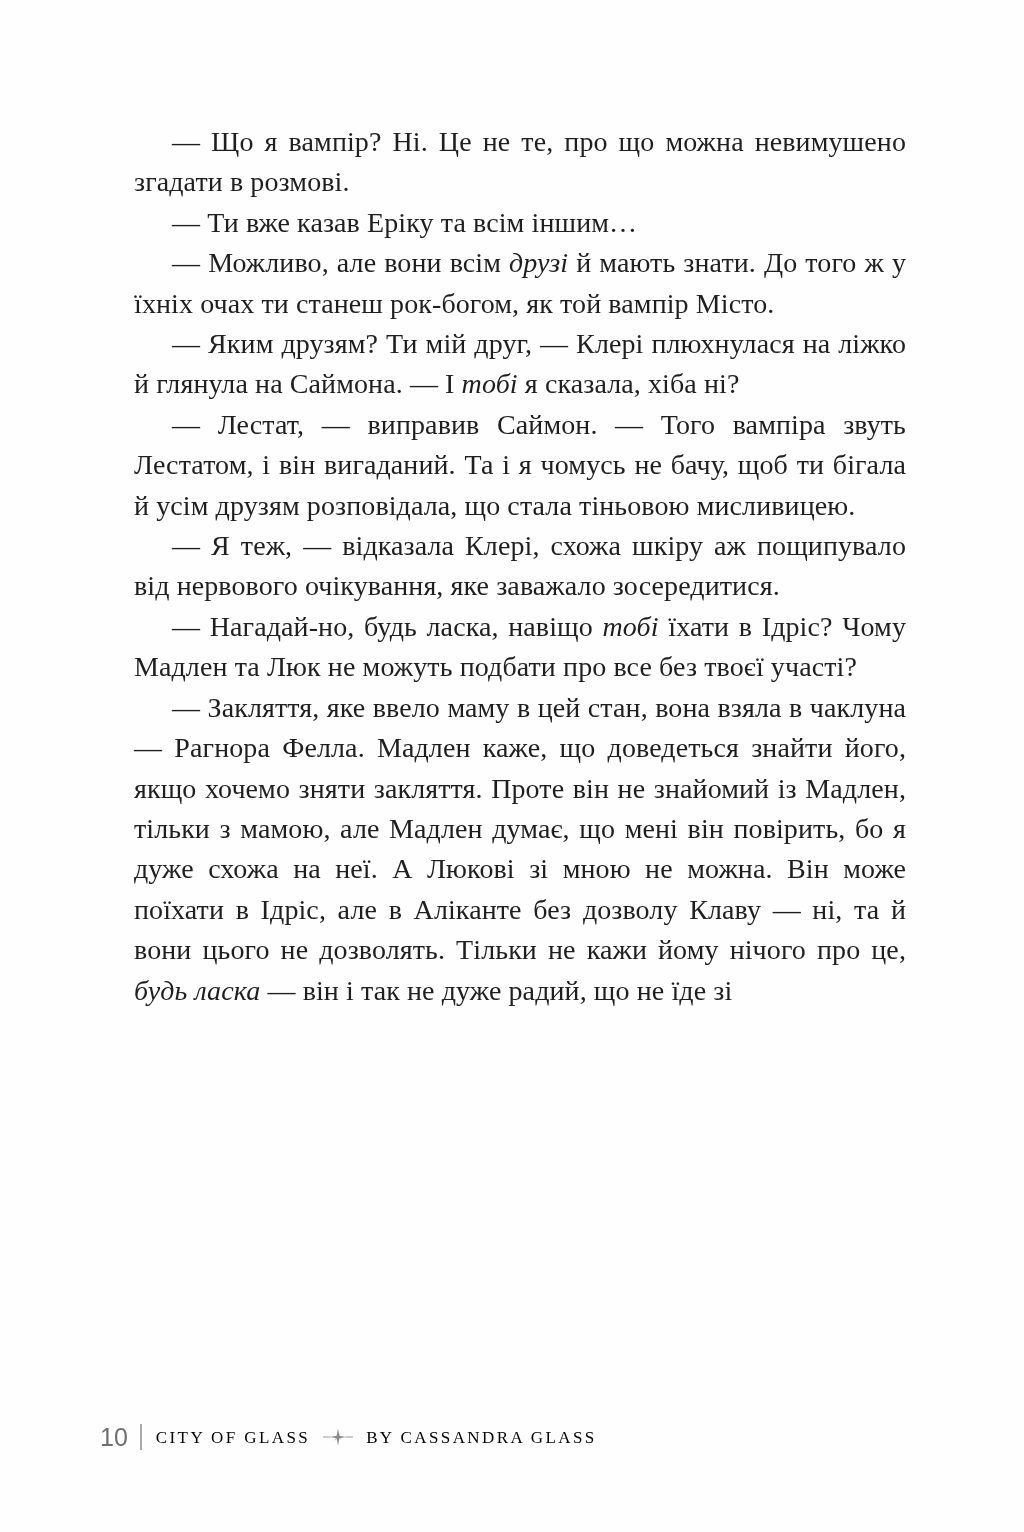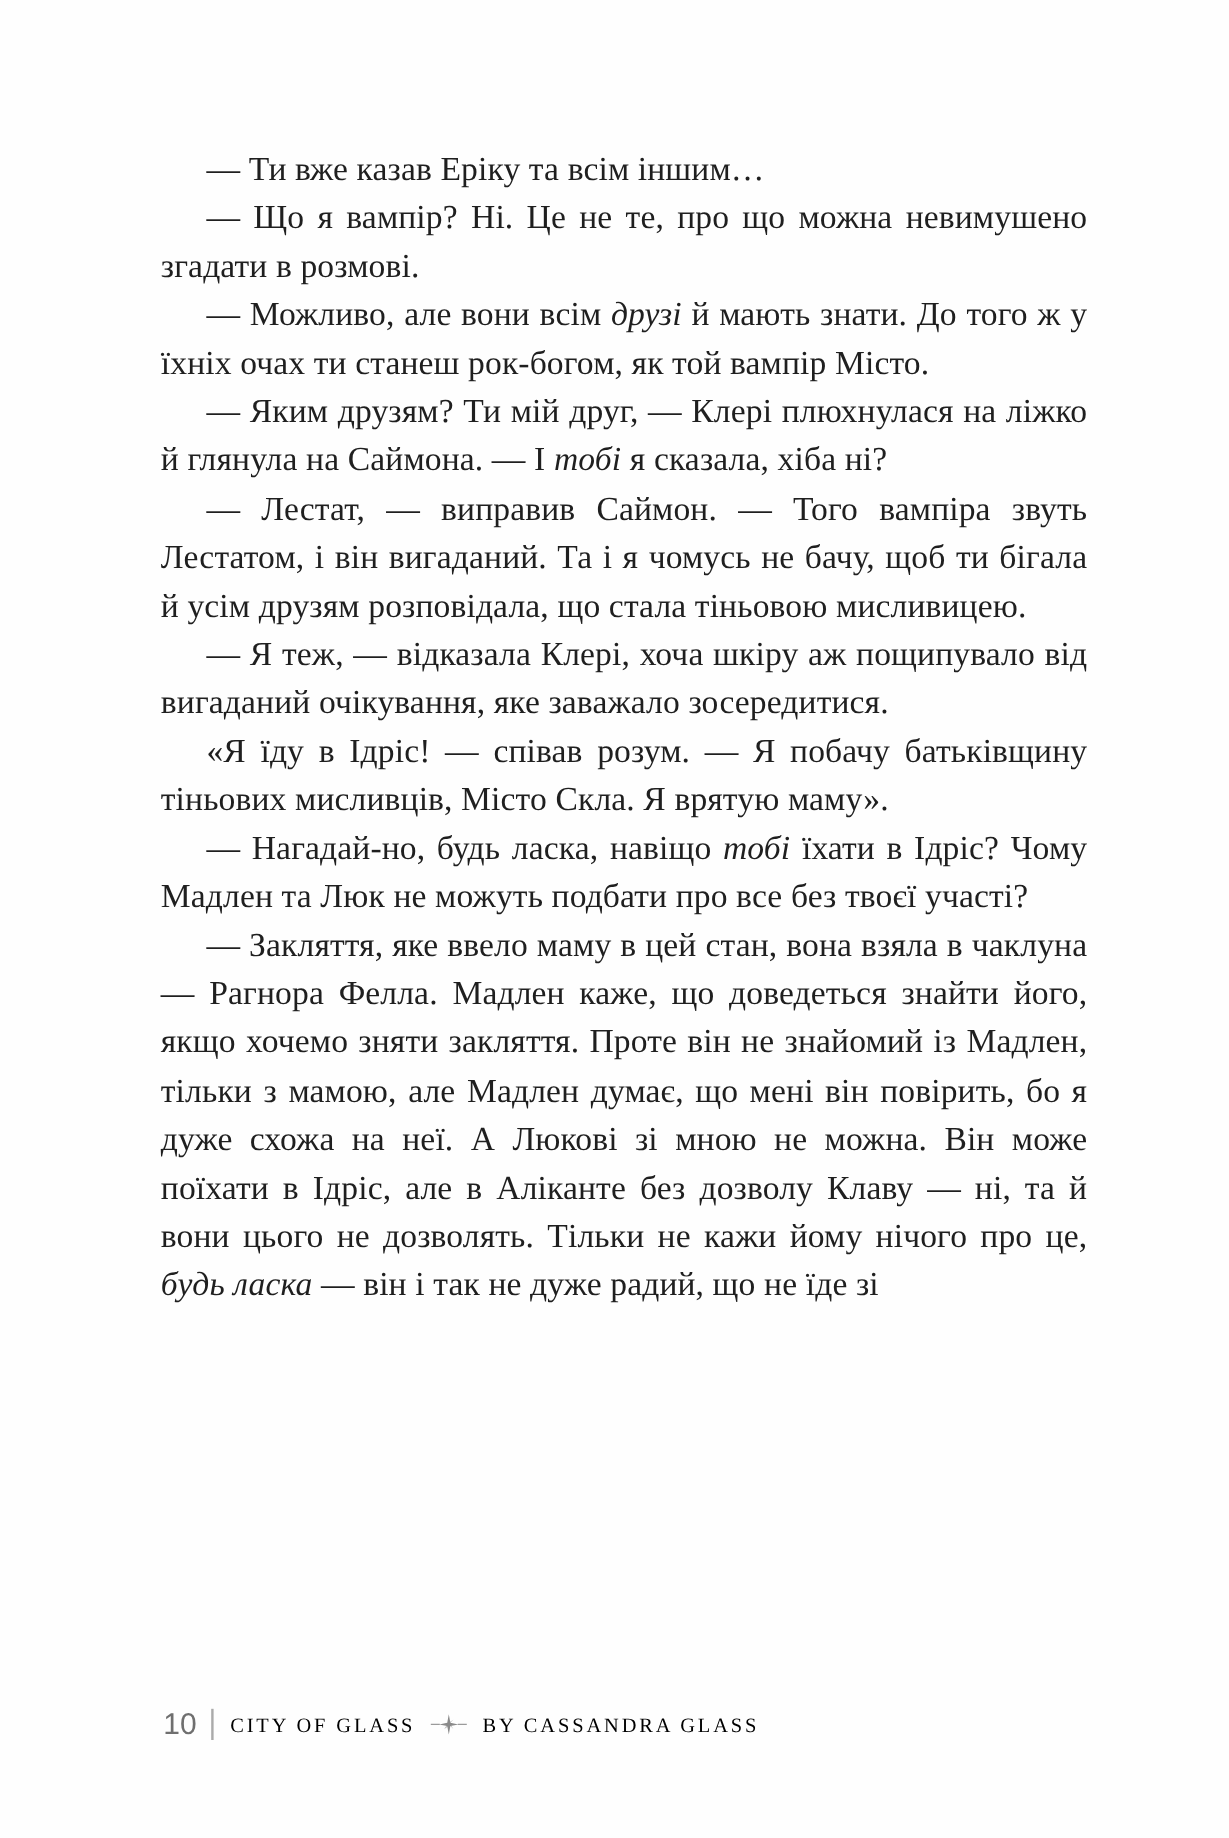--- a/index.html
+++ b/index.html
@@ -32,21 +32,20 @@
     font-style: italic;
   }
   .footer {
     position: absolute;
     left: 100px;
     top: 1424px;
     display: flex;
     align-items: center;
     color: #868686;
     user-select: none;
-    margin-left: 36px;
   }
   .page-num {
     font-family: "Liberation Sans", sans-serif;
     font-size: 25px;
     font-weight: 400;
     color: #6f6f6f;
     line-height: 1;
   }
   .footer-divider {
     width: 2px;
@@ -67,27 +66,26 @@
     align-items: center;
     margin: 0 12px;
   }
 </style>
 </head>
 <body>
 
 <div class="page">
 
   <div class="text-block">
+      <p><span>— Що я вампір? Ні. Це не те, про що можна невимушено згадати в розмові.</span></p>
       <p><span>— Ти вже казав Еріку та всім іншим…</span></p>
-      <p><span>— Що я вампір? Ні. Це не те, про що можна невимушено згадати в розмові.</span></p>
       <p><span>— Можливо, але вони всім </span><em>друзі</em><span> й мають знати. До того ж у їхніх очах ти станеш рок-богом, як той вампір Місто.</span></p>
       <p><span>— Яким друзям? Ти мій друг, — Клері плюхнулася на ліжко й глянула на Саймона. — І </span><em>тобі</em><span> я сказала, хіба ні?</span></p>
       <p><span>— Лестат, — виправив Саймон. — Того вампіра звуть Лестатом, і він вигаданий. Та і я чомусь не бачу, щоб ти бігала й усім друзям розповідала, що стала тіньовою мисливицею.</span></p>
-      <p><span>— Я теж, — відказала Клері, хоча шкіру аж пощипувало від вигаданий очікування, яке заважало зосередитися.</span></p>
-      <p><span>«Я їду в Ідріс! — співав розум. — Я побачу батьківщину тіньових мисливців, Місто Скла. Я врятую маму».</span></p>
+      <p><span>— Я теж, — відказала Клері, схожа шкіру аж пощипувало від нервового очікування, яке заважало зосередитися.</span></p>
       <p><span>— Нагадай-но, будь ласка, навіщо </span><em>тобі</em><span> їхати в Ідріс? Чому Мадлен та Люк не можуть подбати про все без твоєї участі?</span></p>
       <p><span>— Закляття, яке ввело маму в цей стан, вона взяла в чаклуна — Рагнора Фелла. Мадлен каже, що доведеться знайти його, якщо хочемо зняти закляття. Проте він не знайомий із Мадлен, тільки з мамою, але Мадлен думає, що мені він повірить, бо я дуже схожа на неї. А Люкові зі мною не можна. Він може поїхати в Ідріс, але в Аліканте без дозволу Клаву — ні, та й вони цього не дозволять. Тільки не кажи йому нічого про це, </span><em>будь ласка</em><span> — він і так не дуже радий, що не їде зі</span></p>
     </div>
 
   <div class="footer">
     <span class="page-num">10</span>
     <span class="footer-divider"></span>
     <span class="footer-title">CITY OF GLASS</span>
     <span class="ornament">
       <svg width="32" height="20" viewBox="0 0 32 20" aria-hidden="true">

